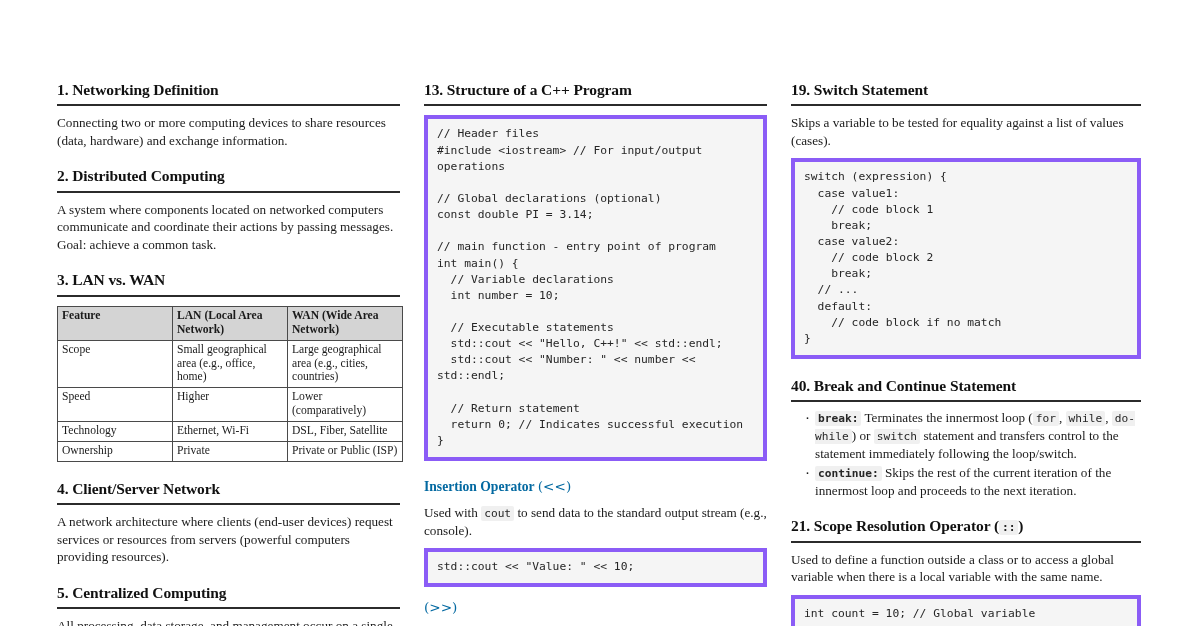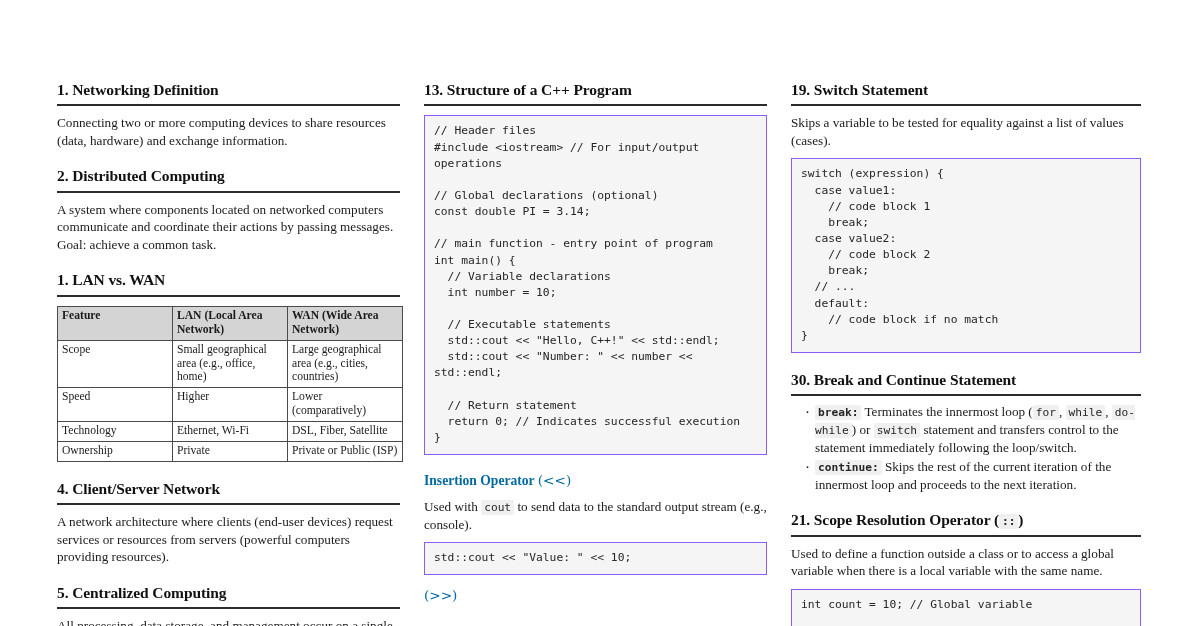--- a/index.html
+++ b/index.html
@@ -83,21 +83,21 @@
     left: -1px;
     top: -1px;
     font-size: 15px;
     line-height: 1.35;
     color: #1a1a1a;
   }
 
   pre.code {
     margin: 9px 0 0 0;
     background: #f5f5f5;
-    border: 1px solid #8b5cf6;
+    border: 4px solid #8b5cf6;
     padding: 7px 9px 8px 9px;
     font-family: "DejaVu Sans Mono", "Liberation Mono", monospace;
     font-size: 11.3px;
     line-height: 1.43;
     color: #262626;
     white-space: pre-wrap;
     word-break: break-word;
     overflow: hidden;
   }
 
@@ -151,21 +151,21 @@
         <h2 class="sec">1. Networking Definition</h2>
         <p class="body">Connecting two or more computing devices to share resources (data, hardware) and exchange information.</p>
       </div>
 
       <div class="sec-wrap">
         <h2 class="sec">2. Distributed Computing</h2>
         <p class="body">A system where components located on networked computers communicate and coordinate their actions by passing messages. Goal: achieve a common task.</p>
       </div>
 
       <div class="sec-wrap">
-        <h2 class="sec">1. LAN vs. WAN</h2>
+        <h2 class="sec">3. LAN vs. WAN</h2>
         <table class="cmp">
           <colgroup>
               <col class="c1">
               <col class="c2">
               <col class="c3">
             </colgroup>
           <thead>
             <tr>
               <th>Feature</th>
               <th>LAN (Local Area Network)</th>
@@ -263,21 +263,21 @@
   case value2:
     // code block 2
     break;
   // ...
   default:
     // code block if no match
 }</pre>
       </div>
 
       <div class="sec-wrap">
-        <h2 class="sec">30. Break and Continue Statement</h2>
+        <h2 class="sec">40. Break and Continue Statement</h2>
         <ul class="bullets">
           <li>
             <code class="inline strong">break:</code><span><span> Terminates the innermost loop (</span><code class="inline">for</code><span>, </span><code class="inline">while</code><span>, </span><code class="inline">do-while</code><span>) or </span><code class="inline">switch</code><span> statement and transfers control to the statement immediately following the loop/switch.</span></span>
           </li>
           <li>
             <code class="inline strong">continue:</code><span><span> Skips the rest of the current iteration of the innermost loop and proceeds to the next iteration.</span></span>
           </li>
         </ul>
       </div>
 

